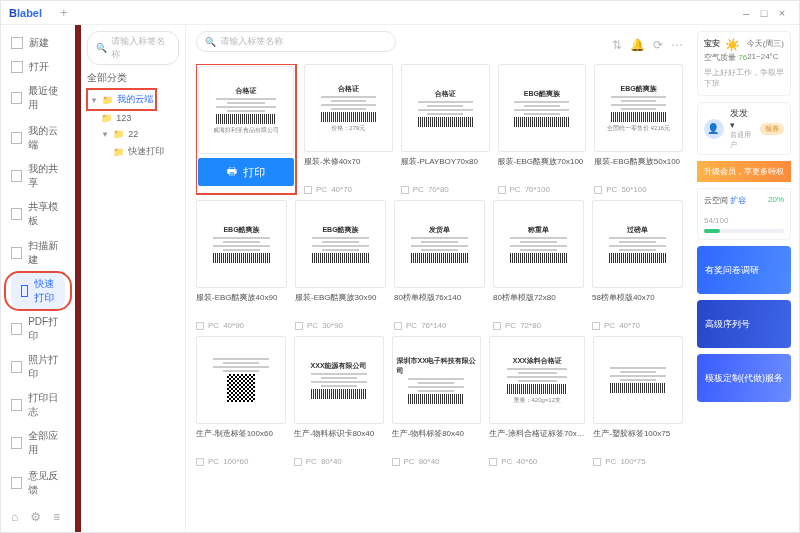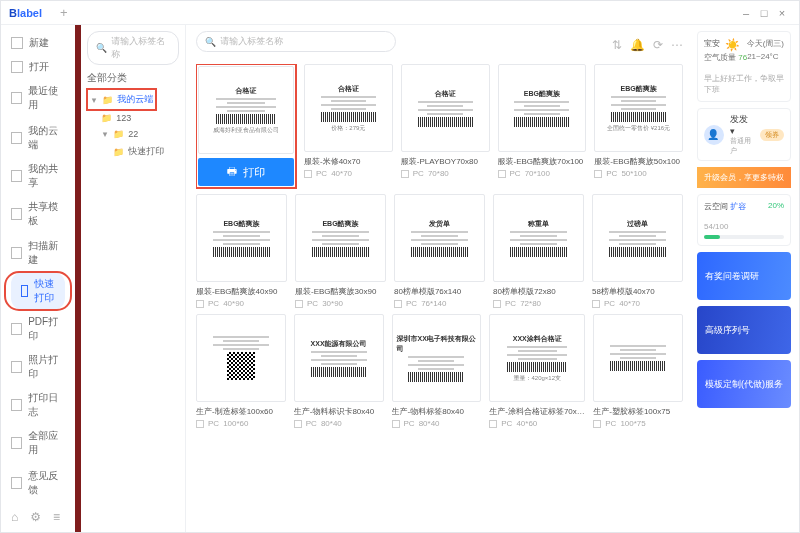--- a/index.html
+++ b/index.html
@@ -36,26 +36,26 @@
   .grid{flex:1;overflow:hidden}
   .row{display:flex;gap:8px;margin-bottom:6px}
   .card{width:96px;display:flex;flex-direction:column}
   .thumb{height:88px;background:#fff;border:1px solid #e6e8ec;border-radius:2px;display:flex;flex-direction:column;align-items:center;justify-content:center;overflow:hidden;padding:4px;gap:2px}
   .thumb .line{height:2px;background:#ccc;width:70%}
   .thumb .line.s{width:45%}
   .thumb .bar{height:10px;width:70%;background:repeating-linear-gradient(90deg,#333 0 1px,#fff 1px 2px)}
   .thumb .title{font-size:7px;color:#333;font-weight:600}
   .thumb .sub{font-size:6px;color:#888}
   .card .name{font-size:8px;color:#555;margin-top:4px;white-space:nowrap;overflow:hidden;text-overflow:ellipsis}
-  .card .meta{font-size:8px;color:#aaa;display:flex;align-items:center;gap:4px;margin-top:2px}
+  .card .meta{font-size:8px;color:#aaa;display:flex;align-items:center;gap:4px;margin-top:18px}
   .card .meta .ic{width:8px;height:8px;border:1px solid #ccc}
   .printbtn{height:28px;background:#1e88ff;color:#fff;display:flex;align-items:center;justify-content:center;gap:6px;font-size:11px;border-radius:2px;cursor:pointer;margin-top:4px}
   .rside{width:110px;padding:6px 8px;display:flex;flex-direction:column;gap:6px}
   .weather{border:1px solid #eef0f3;border-radius:4px;padding:6px;font-size:8px;color:#777}
-  .weather .loc{font-weight:400;color:#555}
+  .weather .loc{font-weight:700;color:#555}
   .userrow{display:flex;align-items:center;gap:6px;border:1px solid #eef0f3;border-radius:4px;padding:4px 6px}
   .avatar{width:20px;height:20px;border-radius:50%;background:#d7e6ff;display:flex;align-items:center;justify-content:center;color:#4a86ff;font-size:10px}
   .upsell{background:linear-gradient(90deg,#ffb24a,#ff8a3a);color:#fff;text-align:center;border-radius:0;padding:5px 4px;font-size:8px;cursor:pointer}
   .storage{border:1px solid #eef0f3;border-radius:4px;padding:6px;font-size:8px}
   .storage .bar{height:4px;background:#eef0f3;border-radius:2px;margin-top:4px;position:relative}
   .storage .bar .fill{position:absolute;left:0;top:0;bottom:0;width:20%;background:#34c77b;border-radius:2px}
   .promo{height:48px;border-radius:4px;color:#fff;font-size:9px;display:flex;align-items:center;padding:15px 8px;cursor:pointer}
   .promo.blue1{background:linear-gradient(100deg,#2e68ff,#4c8bff)}
   .promo.blue2{background:linear-gradient(100deg,#2746c9,#3e66e8)}
   .promo.blue3{background:linear-gradient(100deg,#3a5cff,#6a8cff)}
@@ -429,21 +429,21 @@
         <div class="weather">
           <div style="display:flex;justify-content:space-between">
             <span class="loc">宝安</span>
             <span style="font-size:12px">☀️</span>
             <span>今天(周三)</span>
           </div>
           <div style="display:flex;">
             <span><span>空气质量</span> <span style="color:#5ab85a">76</span></span>
             <span>21~24°C</span>
           </div>
-          <div style="color:#aaa;margin-top:10px">早上好好工作，争取早下班</div>
+          <div style="color:#aaa;margin-top:4px">早上好好工作，争取早下班</div>
         </div>
         <div class="userrow">
           <span class="avatar">👤</span>
           <div style="flex:1">
             <div style="font-size:9px;color:#444"><span>发发</span> ▾</div>
             <div style="font-size:7px;color:#aaa">普通用户</div>
           </div>
           <span style="font-size:7px;background:#ffe7c2;color:#d48a1d;border-radius:8px;padding:1px 5px">领券</span>
         </div>
         <div class="upsell">升级会员，享更多特权</div>

